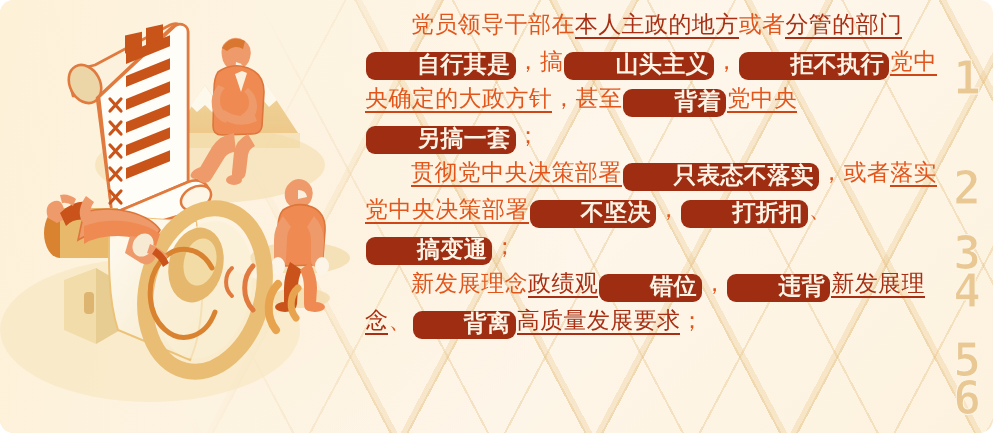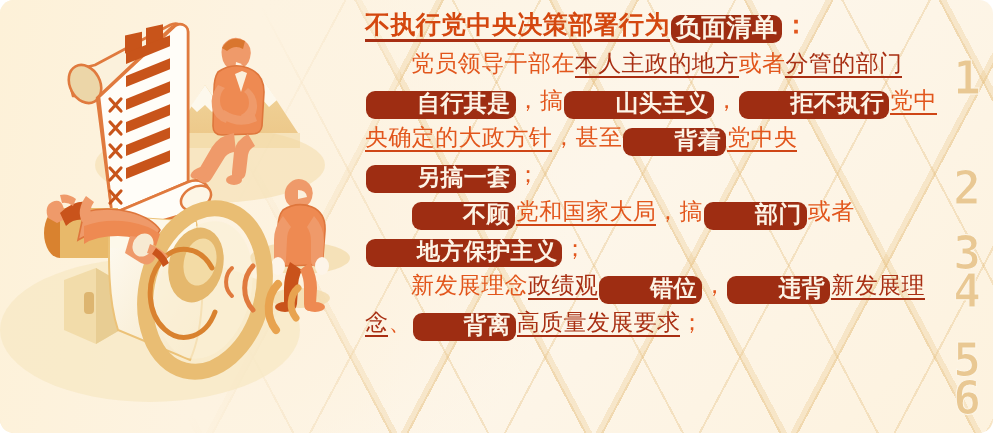--- a/index.html
+++ b/index.html
@@ -238,24 +238,21 @@
     <span class="num" style="top:55px;">1</span>
     <span class="num" style="top:165px;">2</span>
     <span class="num" style="top:230px;">3</span>
     <span class="num" style="top:268px;">4</span>
     <span class="num" style="top:337px;">5</span>
     <span class="num" style="top:375px;">6</span>
   </div>
 
   <div class="content">
 
-    <div class="title">
-      <span class="u">不执行党中央决策部署行为</span><span class="badge">负面清单</span><span class="punct">：</span>
-    </div>
 
     <div id="items-host">
         <div class="para"><span class="plain">党员领导干部在</span><span class="bu">本人主政的地方</span><span class="plain">或者</span><span class="bu">分管的部门</span><span class="badge">自行其是</span><span class="punct">，</span><span class="plain">搞</span><span class="badge">山头主义</span><span class="punct">，</span><span class="badge">拒不执行</span><span class="ul">党中央确定的大政方针</span><span class="punct">，甚至</span><span class="badge">背着</span><span class="ul">党中</span><span class="ul">央</span><span class="badge">另搞一套</span><span class="punct">；</span></div>
-        <div class="para"><span class="badge">不顾</span><span class="ul">党和国家大局</span><span class="punct">，搞</span><span class="badge">部门</span><span class="plain">或者</span><span class="badge">地方保护主义</span><span class="punct">；</span></div>
+        <div class="para"><span class="ul">贯彻党中央决策部署</span><span class="badge">只表态不落实</span><span class="punct">，或者</span><span class="ul">落实党中央决策</span><span class="ul">部署</span><span class="badge">不坚决</span><span class="punct">，</span><span class="badge">打折扣</span><span class="punct">、</span><span class="badge">搞变通</span><span class="punct">；</span></div>
         <div class="para"><span class="plain">新发展理念</span><span class="bu">政绩观</span><span class="badge">错位</span><span class="punct">，</span><span class="badge">违背</span><span class="bu">新发展理念</span><span class="punct">、</span><span class="badge">背离</span><span class="bu">高质量</span><span class="bu">发展要求</span><span class="punct">；</span></div>
       </div>
 
   </div>
 </div>
 
 </body></html>

